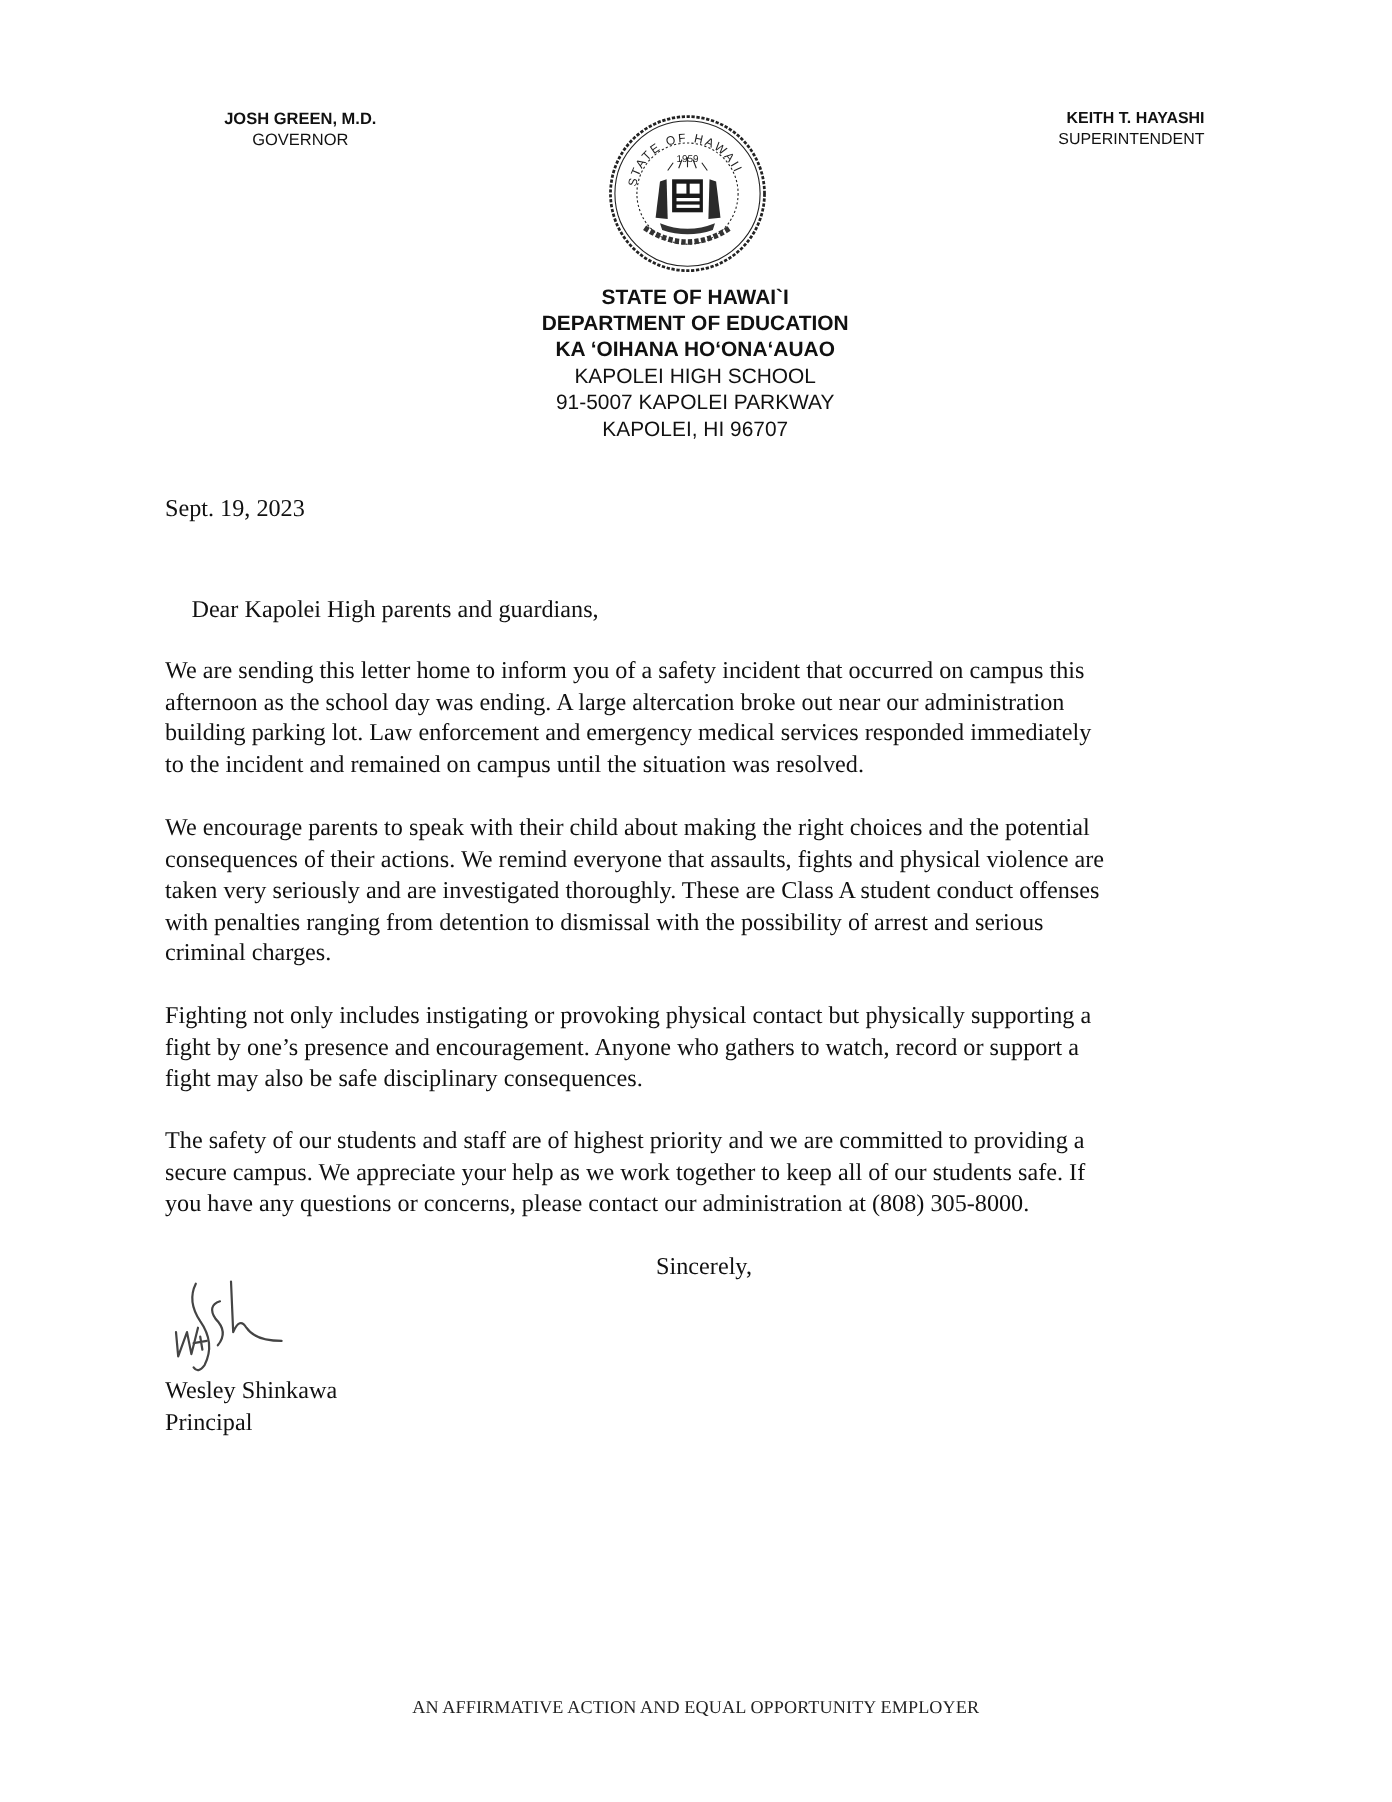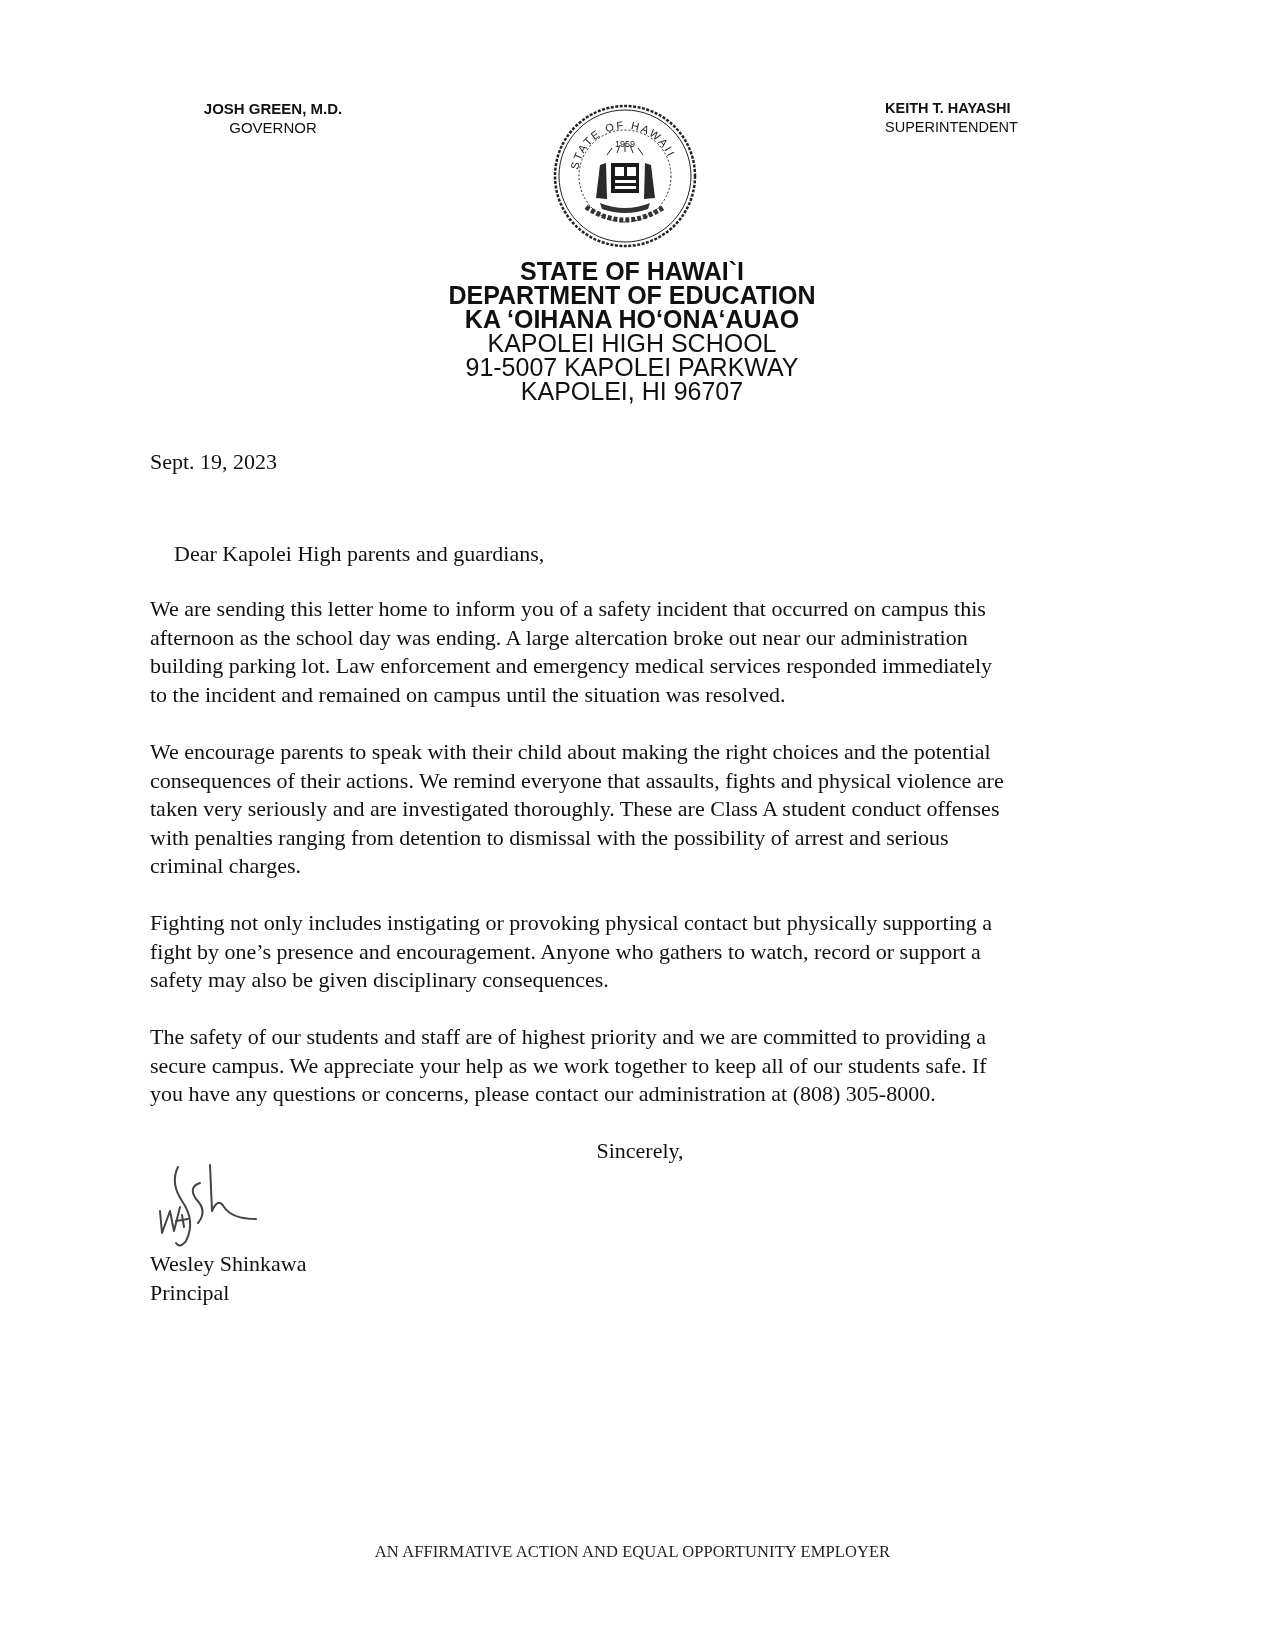--- a/index.html
+++ b/index.html
@@ -1,26 +1,26 @@
 <!DOCTYPE html>
 <html><head>
 <meta charset="utf-8">
 <style>
   html, body { margin: 0; padding: 0; background: #ffffff; }
   body { width: 1265px; height: 1638px; position: relative; overflow: hidden; color: #111; }
   .sans { font-family: "Liberation Sans", sans-serif; }
   .serif { font-family: "Liberation Serif", serif; }
 
   .hdr-left { position: absolute; left: 168px; top: 99px; width: 210px; text-align: center; font-size: 15px; line-height: 19px; }
-  .hdr-right { position: absolute; left: 885px; top: 99px; width: 210px; text-align: left; font-size: 14.5px; line-height: 19px; }
+  .hdr-right { position: absolute; left: 885px; top: 99px; width: 210px; text-align: right; font-size: 14.5px; line-height: 19px; }
   .bold { font-weight: bold; }
 
   .seal { position: absolute; left: 552px; top: 103px; width: 146px; height: 146px; }
 
-  .agency { position: absolute; left: 382px; top: 259px; width: 500px; text-align: center; font-size: 25px; line-height: 24px; }
+  .agency { position: absolute; left: 382px; top: 259px; width: 500px; text-align: center; font-size: 19px; line-height: 24px; }
 
   .letter { position: absolute; left: 150px; width: 980px; font-size: 22px; line-height: 28.6px; }
   .date { top: 448px; }
   .salutation { top: 540px; margin-left: 24px; }
   .p1 { top: 595px; }
   .p2 { top: 738px; }
   .p3 { top: 909px; }
   .p4 { top: 1023px; }
   .closing { top: 1137px; text-align: center; }
   .signature { position: absolute; left: 152px; top: 1163px; width: 120px; height: 88px; }
@@ -94,21 +94,21 @@
     <span>We encourage parents to speak with their child about making the right choices and the potential</span>
     <span>consequences of their actions. We remind everyone that assaults, fights and physical violence are</span>
     <span>taken very seriously and are investigated thoroughly. These are Class A student conduct offenses</span>
     <span>with penalties ranging from detention to dismissal with the possibility of arrest and serious</span>
     <span>criminal charges.</span>
   </div>
 
   <div class="letter serif p3">
     <span>Fighting not only includes instigating or provoking physical contact but physically supporting a</span>
     <span>fight by one’s presence and encouragement. Anyone who gathers to watch, record or support a</span>
-    <span>safety may also be given disciplinary consequences.</span>
+    <span>fight may also be safe disciplinary consequences.</span>
   </div>
 
   <div class="letter serif p4">
     <span>The safety of our students and staff are of highest priority and we are committed to providing a</span>
     <span>secure campus. We appreciate your help as we work together to keep all of our students safe. If</span>
     <span>you have any questions or concerns, please contact our administration at (808) 305-8000.</span>
   </div>
 
   <div class="letter serif closing">Sincerely,</div>
 

